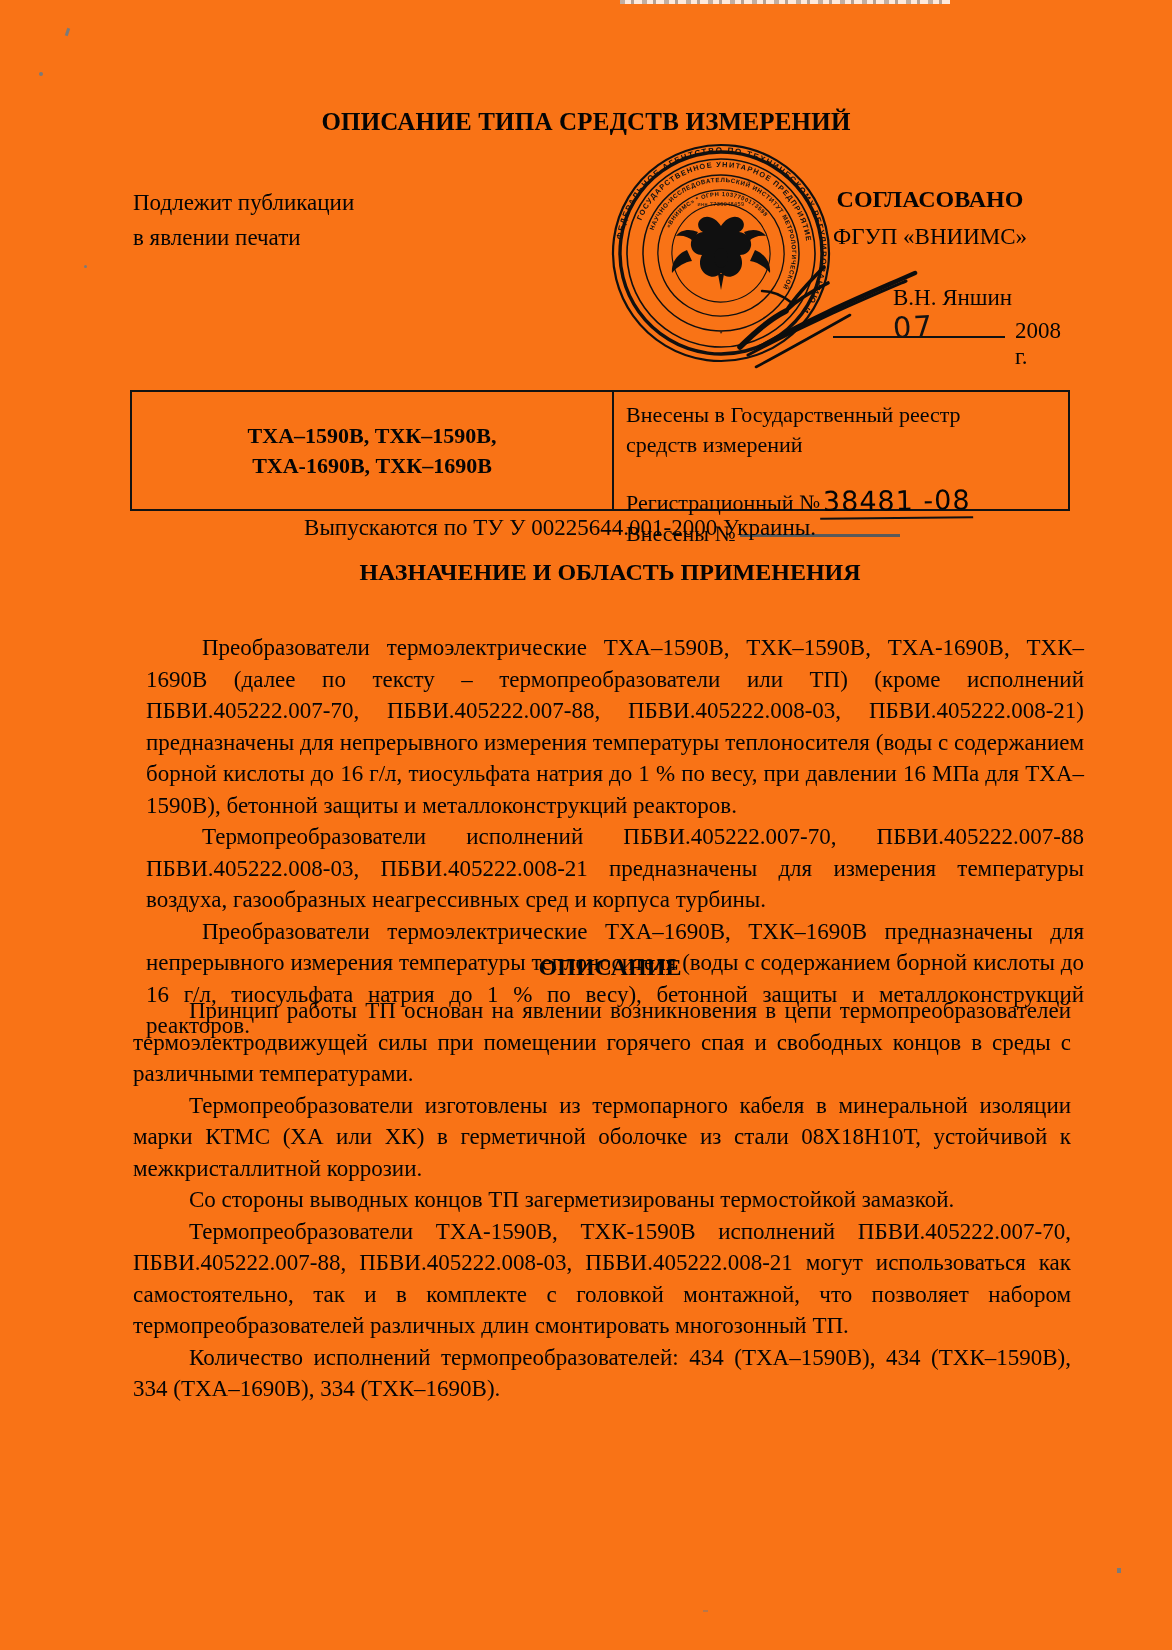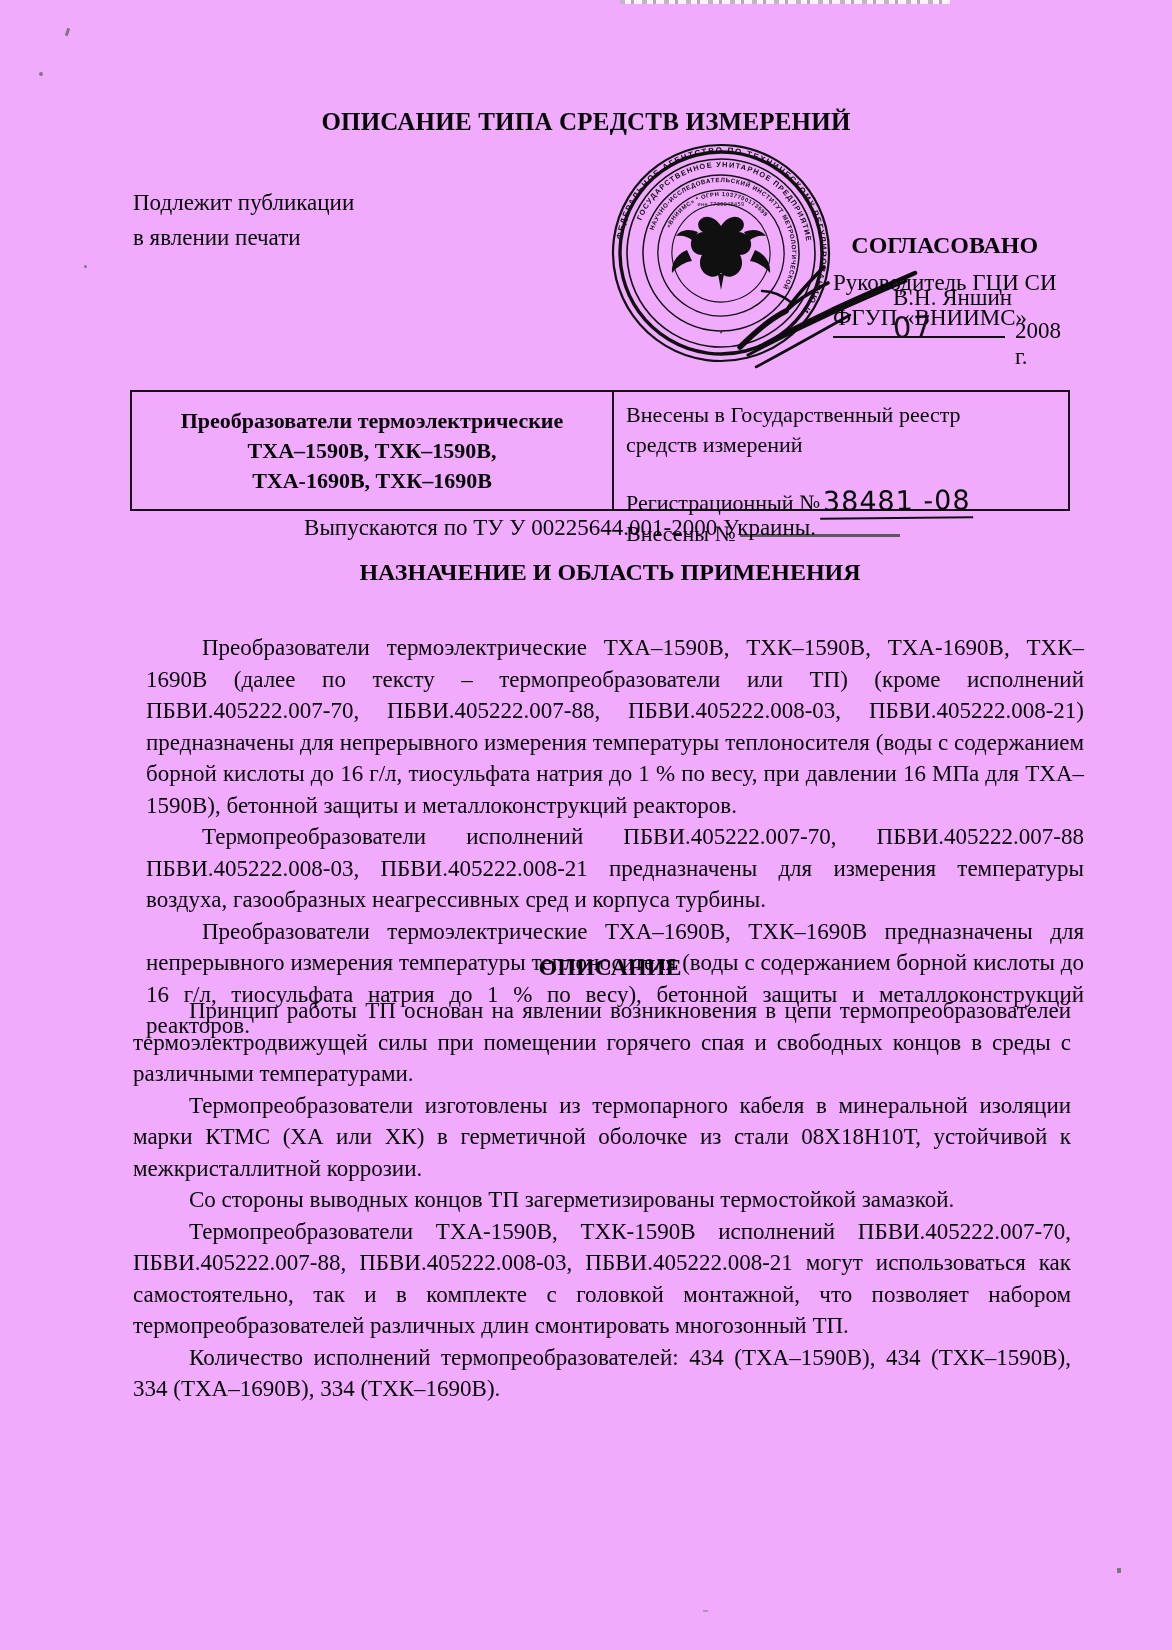--- a/index.html
+++ b/index.html
@@ -4,21 +4,21 @@
 <style>
   html, body {
     margin: 0;
     padding: 0;
     background: #ffffff;
   }
   .page {
     position: relative;
     width: 1172px;
     height: 1650px;
-    background: #f0abfc;
+    background: #f97316;
     font-family: "Liberation Serif", "DejaVu Serif", serif;
     color: #050505;
     overflow: hidden;
   }
 
   
   .scan-speck {
     position: absolute;
     background: #7a7a7a;
   }
@@ -77,21 +77,20 @@
     font-size: 23px;
     line-height: 35px;
     white-space: nowrap;
   }
   .approve .ttl {
     font-weight: bold;
     font-size: 24px;
     display: block;
     text-align: center;
     margin-bottom: 2px;
-    margin-top: 46px;
   }
   .approve .ln { display: block; }
 
   .signer {
     position: absolute;
     left: 893px;
     top: 285px;
     font-size: 23px;
     white-space: nowrap;
   }
@@ -314,34 +313,32 @@
         <path d="M124,12 C106,30 94,44 86,56 C96,46 112,36 128,28" stroke-width="3.6"></path>
         <path d="M86,56 C74,62 58,74 40,92" stroke-width="5.5"></path>
         <path d="M92,48 C82,40 72,36 62,36" stroke-width="2.4"></path>
         <path d="M150,60 C118,78 86,96 56,112" stroke-width="2.6"></path>
       </g>
     </svg>
   </div>
 
   <div class="approve">
     <span class="ttl">СОГЛАСОВАНО</span>
-    <span class="ln">Руководитель ГЦИ СИ</span>
     <span class="ln">ФГУП «ВНИИМС»</span>
   </div>
   <div class="signer">В.Н. Яншин</div>
   <div class="date-row">
     <div class="date-rule"></div>
     <div class="date-hand">07</div>
     <div class="date-year">2008 г.</div>
   </div>
 
   <div class="reg-table">
     <div class="reg-left">
       <div class="inner">
-        <div>Преобразователи термоэлектрические</div>
         <div>ТХА–1590В, ТХК–1590В,</div>
         <div>ТХА-1690В, ТХК–1690В</div>
       </div>
     </div>
     <div class="reg-divider"></div>
     <div class="reg-right">
       <div>Внесены в Государственный реестр</div>
       <div>средств измерений</div>
       <div class="reg-line2">
         <span>Регистрационный №</span><span class="reg-num-hand">38481 -08</span>

